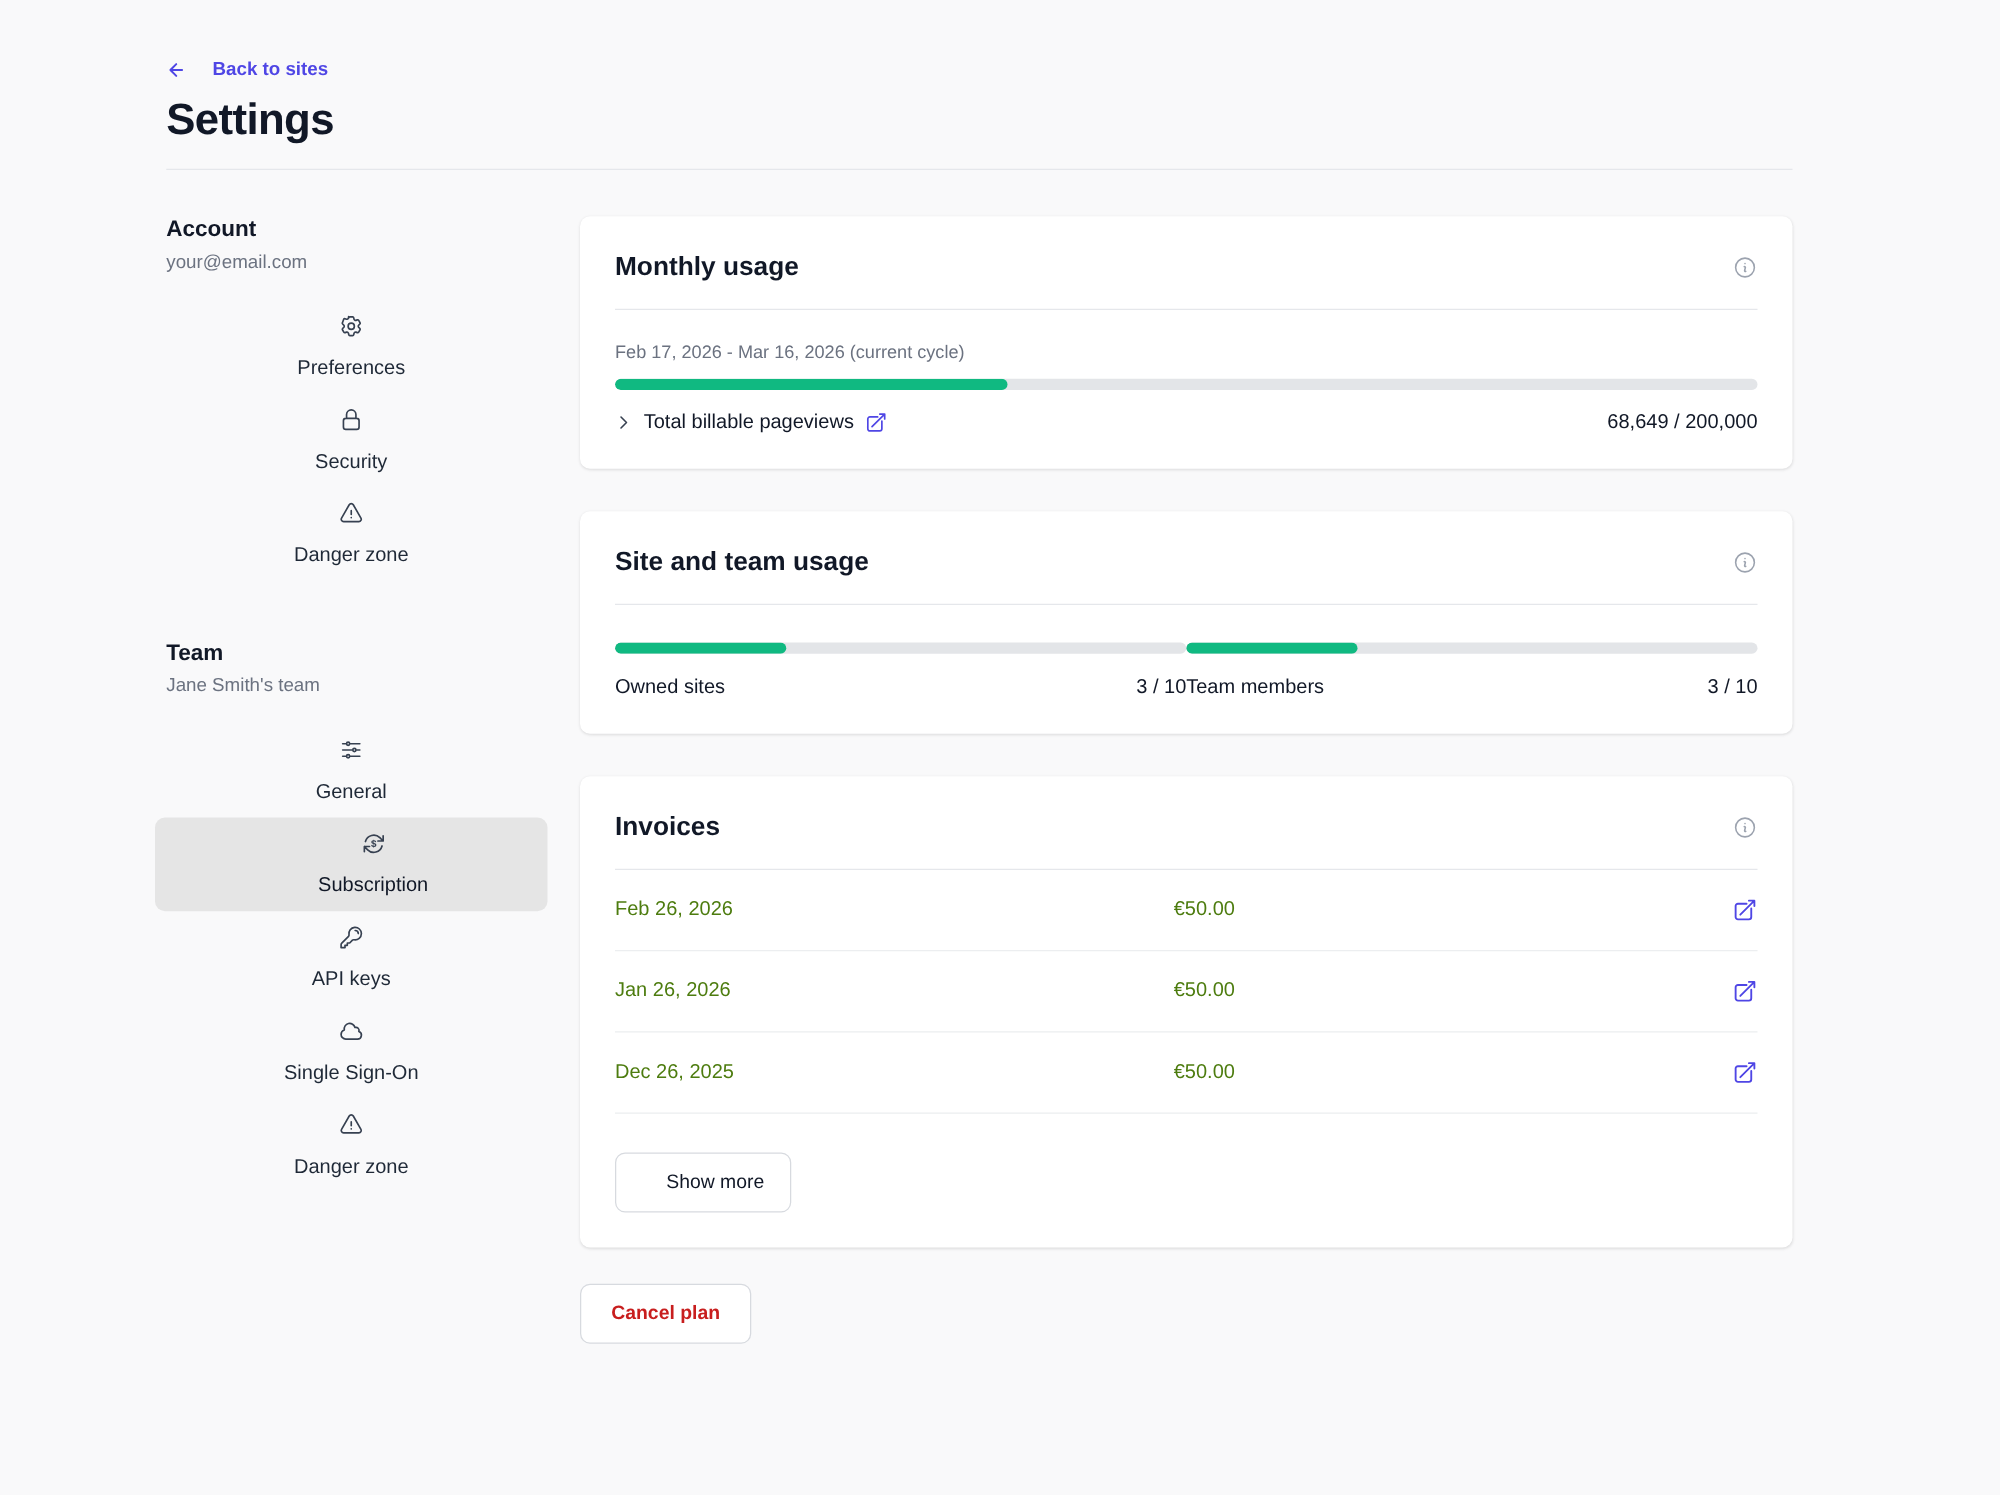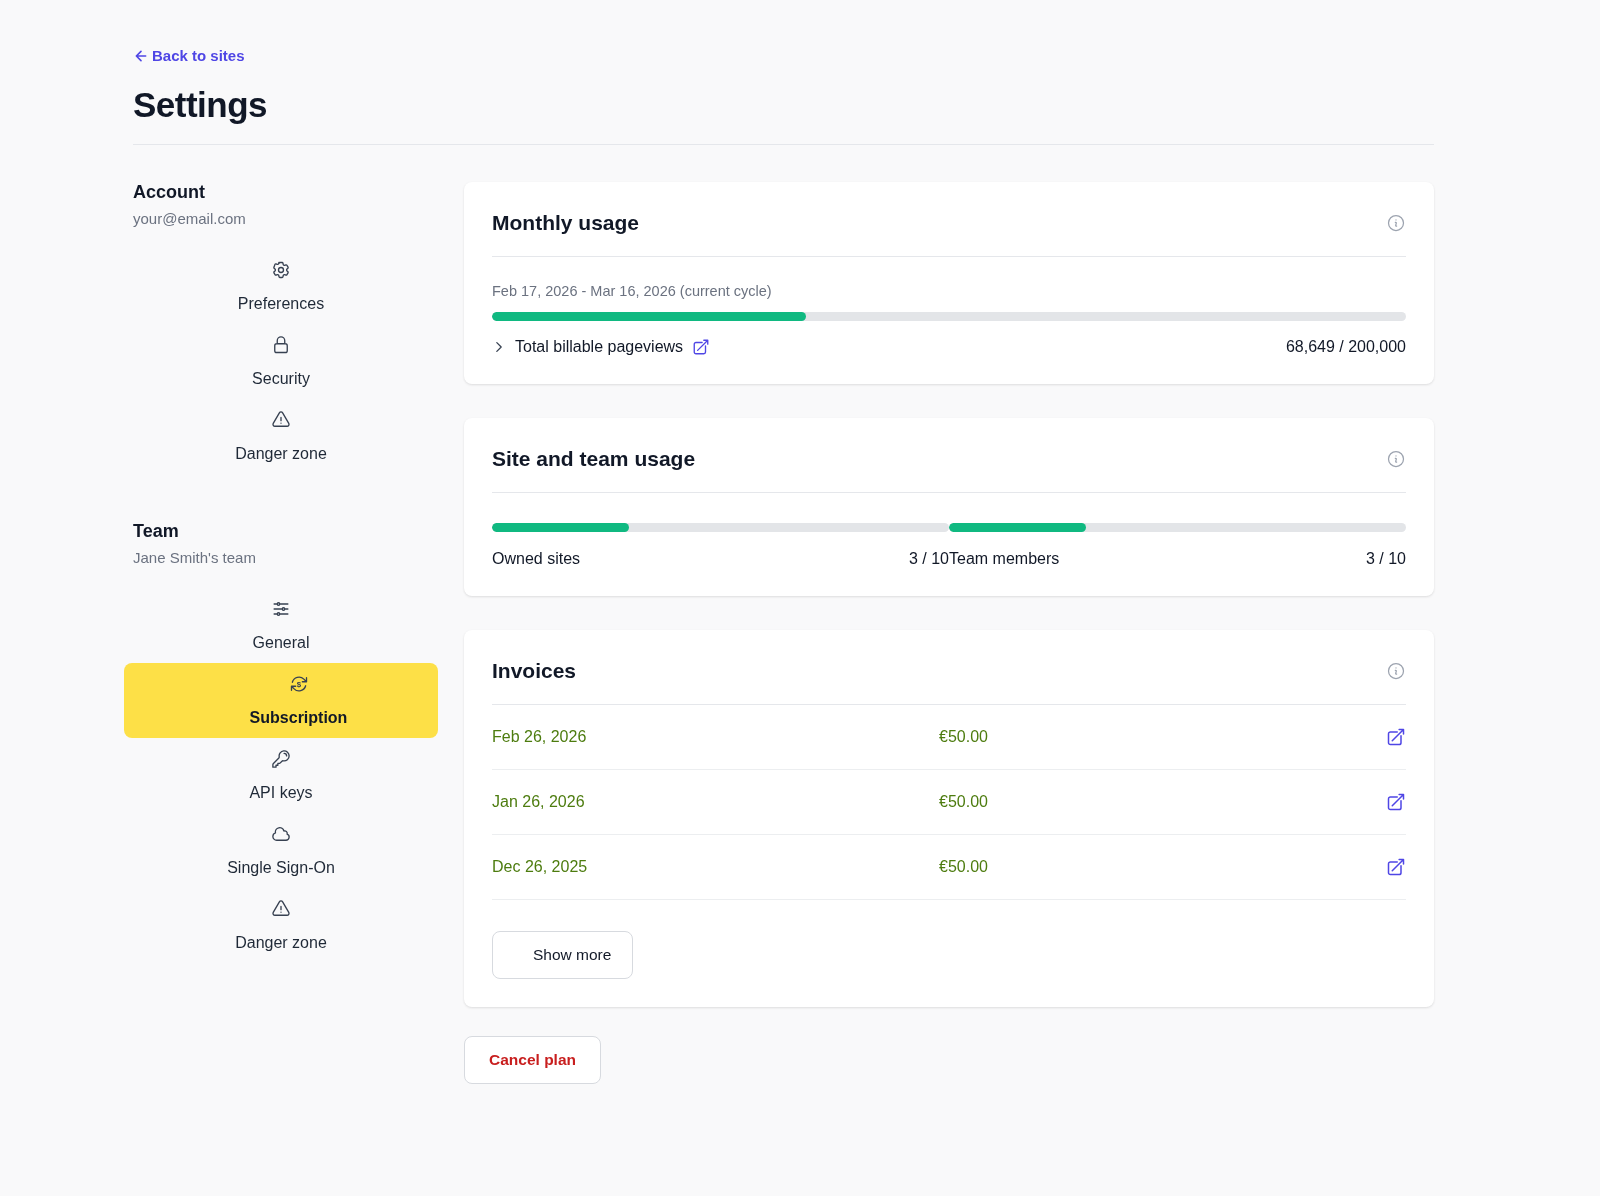--- a/index.html
+++ b/index.html
@@ -7,27 +7,27 @@
   body {
     background:#f9f9fa;
     font-family:"Liberation Sans", sans-serif;
     color:#1f2937;
     overflow:hidden;
   }
   .page { padding:47px 166px 0 133px; }
 
   
   .back-link {
-    display:inline-flex; align-items:center; gap:3px;
+    display:inline-flex; align-items:center; gap:21px;
     color:#4f46e5; font-size:15px; font-weight:700;
     text-decoration:none; cursor:pointer;
   }
   .back-link svg { width:16px; height:16px; }
   h1.page-title {
-    margin-top:17px; font-size:35px; font-weight:700; color:#111827;
+    margin-top:7px; font-size:35px; font-weight:700; color:#111827;
     letter-spacing:-0.5px;
   }
   .header-divider { border:none; border-top:1px solid #e5e7eb; margin-top:19px; }
 
   
   .layout { display:flex; gap:26px; margin-top:37px; align-items:flex-start; }
   .sidebar { width:305px; flex-shrink:0; }
   .main { flex:1; min-width:0; }
 
   
@@ -35,21 +35,21 @@
   .side-heading { font-size:18px; font-weight:700; color:#111827; }
   .side-subtitle { margin-top:7px; font-size:15px; color:#6b7280; }
   .side-nav { margin-top:22px; display:flex; flex-direction:column; }
   .nav-item {
     display:flex; align-items:center; gap:15px;
     margin-left:-9px; width:314px;
     padding:11px 13px; border-radius:8px;
     font-size:16px; color:#1f2937; cursor:pointer;flex-direction:column;
   }
   .nav-item svg { width:20px; height:20px; color:#374151; flex-shrink:0; }
-  .nav-item.active { background:#fde047; font-weight:700; color:#111827;padding-left:48px; }
+  .nav-item.active { background:#e5e5e5; font-weight:400; color:#111827;padding-left:48px; }
 
   
   .card {
     background:#ffffff; border-radius:8px;
     box-shadow:0 1px 2px rgba(0,0,0,0.05), 0 1px 3px rgba(0,0,0,0.07);
     padding:26px 28px 28px;
   }
   .card + .card { margin-top:34px; }
   .card-head { display:flex; align-items:center; justify-content:space-between; height:30px; }
   .card-title { font-size:21px; font-weight:600; color:#111827; }

